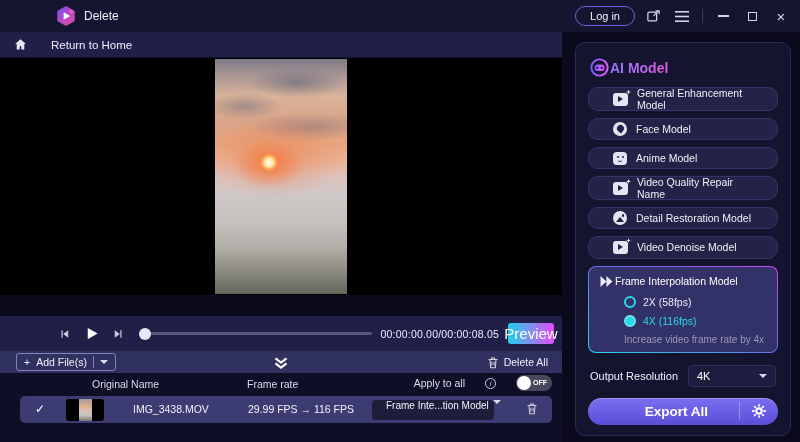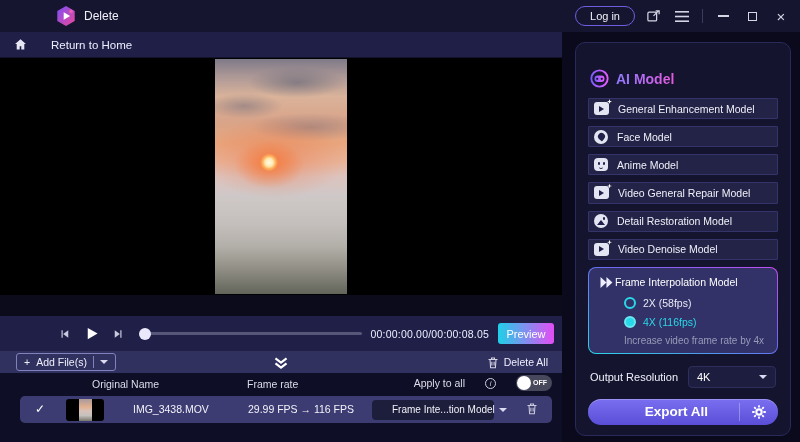--- a/index.html
+++ b/index.html
@@ -40,21 +40,21 @@
         #ddc3bd 50%,#cfc8c8 58%,#c4bfbc 70%,#b2aea8 80%,#8e8c82 90%,#62655a 100%);
   }
 
   .playerbar { height:35px; background:#1f1f48; display:flex; align-items:center; gap:9px;
                padding:0 8px 0 55px;margin-top:21px; }
   .pbtn { display:flex; align-items:center; justify-content:center; width:18px; height:18px; }
   .track-wrap { flex:1; display:flex; align-items:center; position:relative; height:14px; margin-left:4px; }
   .track { width:100%; height:2.5px; background:#565678; border-radius:2px; }
   .knob { position:absolute; left:-1px; top:1px; width:12px; height:12px; border-radius:50%; background:#e9e9fb; }
   .timecode { font-size:10.5px; color:#eef; letter-spacing:.2px; white-space:nowrap; }
-  .preview-btn { width:56px; height:21px; border-radius:3px; border:0; color:#fff; font-size:11px;
+  .preview-btn { width:46px; height:21px; border-radius:3px; border:0; color:#fff; font-size:15px;
                  background:linear-gradient(90deg,#1fd0e8,#e44df5); display:flex; align-items:center; justify-content:center; }
 
   .toolbar { height:22px; background:#31315f; position:relative; display:flex; align-items:center; }
   .addfiles { position:absolute; left:16px; top:2px; height:18px; display:flex; align-items:center; gap:6px;
               border:1px solid #8181bd; border-radius:3px; padding:0 7px; background:transparent; color:#eef; font-size:10.5px; }
   .addfiles .vsep { width:1px; height:12px; background:#8181bd; }
   .caret-down { width:0; height:0; border-left:4px solid transparent; border-right:4px solid transparent;
                 border-top:4.5px solid #dadaf0; }
   .collapse-ic { position:absolute; left:50%; transform:translateX(-50%); top:4px; }
   .deleteall { position:absolute; right:14px; top:2px; height:18px; display:flex; align-items:center; gap:5px;
@@ -75,33 +75,33 @@
   .trow { position:relative; margin:2px 10px 0 20px; height:27px; background:#3c3c72; border-radius:5px;
           font-size:10.5px; }
   .trow .check { position:absolute; left:15px; top:6px; color:#fff; font-size:12px; }
   .thumb { position:absolute; left:46px; top:2.5px; width:38px; height:22px; background:#000; border-radius:3px;
            display:flex; align-items:center; justify-content:center; }
   .thumb .mini { width:13px; height:22px;
     background:linear-gradient(180deg,#a99a9d 0%,#e0b090 35%,#d8c2bb 55%,#c6c1bd 75%,#77776c 100%); }
   .trow .fname { position:absolute; left:113px; top:7px; color:#f2f2fa; }
   .trow .frate { position:absolute; left:228px; top:7px; color:#f2f2fa; }
   .model-pill { position:absolute; left:352px; top:3.5px; width:122px; height:20px; background:#1d1d3c;
-                border-radius:4px; display:flex; align-items:center; gap:4px; padding:0 16px; color:#f2f2fa; }
+                border-radius:4px; display:flex; gap:4px; padding:0 10px; color:#f2f2fa; }
   .model-pill .mp-label { font-size:10px; white-space:nowrap; }
   .trow .row-trash { position:absolute; right:14px; top:6px; background:none; border:0; display:flex; }
 
   
   .rightpanel { position:absolute; top:32px; right:0; width:238px; bottom:0; background:#0a0a1c; }
   .card { position:absolute; left:13px; right:9px; top:10px; bottom:6px; background:#14142f;
           border:1px solid #29295a; border-radius:10px; padding:10px 12px; display:flex; flex-direction:column; }
-  .ai-head { display:flex; align-items:center; gap:7px; margin:16px 0 10px 2px; }
+  .ai-head { display:flex; align-items:center; gap:1px; margin:5px 0 10px 2px; }
   .ai-title { font-size:14px; font-weight:bold; background:linear-gradient(90deg,#8f7bff,#e65ae0);
               -webkit-background-clip:text; background-clip:text; color:transparent; }
-  .model-btn { height:24px; margin-bottom:7px; background:#232347; border:1px solid #34346a; border-radius:1px;
-               display:flex; align-items:center; gap:9px; padding:0 5px; }
+  .model-btn { height:24px; margin-bottom:7px; background:#232347; border:1px solid #34346a; border-radius:10px;
+               display:flex; align-items:center; gap:9px; padding:0 24px; }
   .model-btn .mlabel { font-size:10.5px; color:#f0f0fa; }
 
   .mi { width:15px; height:13px; border-radius:3px; background:#e4e5f2; position:relative; flex:none; }
   .mi.play::after { content:""; position:absolute; left:5px; top:3.5px; border-left:5px solid #20204a;
                     border-top:3px solid transparent; border-bottom:3px solid transparent; }
   .mi.play::before { content:""; position:absolute; top:-3px; right:-3px; width:5px; height:5px; background:#fff;
                      clip-path:polygon(50% 0,62% 38%,100% 50%,62% 62%,50% 100%,38% 62%,0 50%,38% 38%); }
   .mi.face { width:14px; height:14px; border-radius:50%; }
   .mi.face::after { content:""; position:absolute; left:4px; top:3px; width:7px; height:7px; background:#20204a;
                     border-radius:50% 50% 10% 50%; transform:rotate(40deg); }
@@ -311,21 +311,21 @@
       <div class="model-btn" data-interactable="true">
         <span class="mi face" data-interactable="false"></span>
         <span class="mlabel" data-interactable="false">Face Model</span>
       </div>
       <div class="model-btn" data-interactable="true">
         <span class="mi anime" data-interactable="false"></span>
         <span class="mlabel" data-interactable="false">Anime Model</span>
       </div>
       <div class="model-btn" data-interactable="true">
         <span class="mi play" data-interactable="false"></span>
-        <span class="mlabel" data-interactable="false">Video General Repair Model</span>
+        <span class="mlabel" data-interactable="false">Video Quality Repair Name</span>
       </div>
       <div class="model-btn" data-interactable="true">
         <span class="mi photo" data-interactable="false"></span>
         <span class="mlabel" data-interactable="false">Detail Restoration Model</span>
       </div>
       <div class="model-btn" data-interactable="true">
         <span class="mi play" data-interactable="false"></span>
         <span class="mlabel" data-interactable="false">Video Denoise Model</span>
       </div>
 

